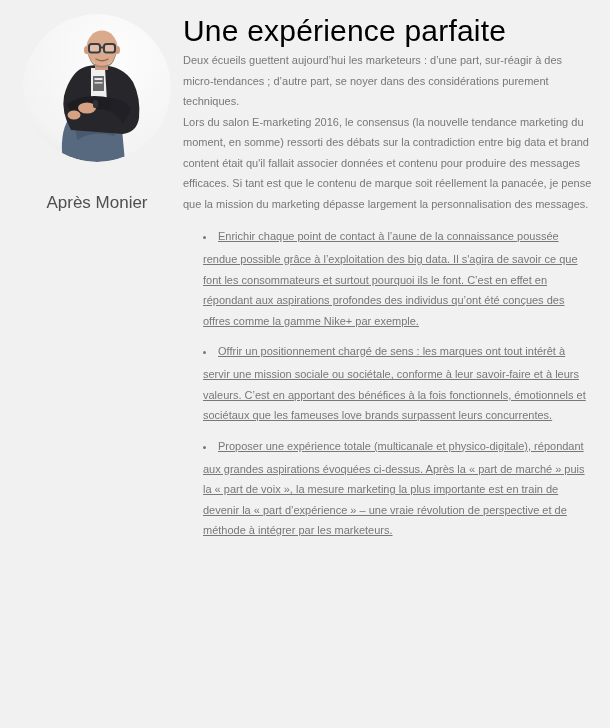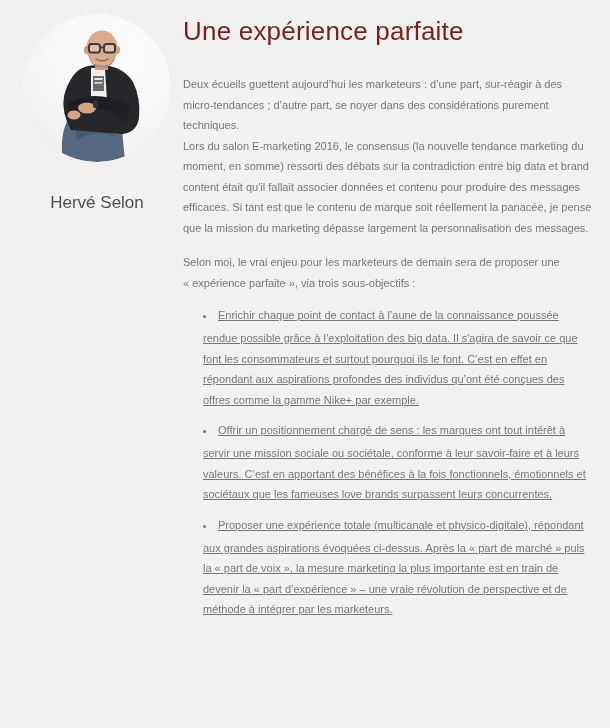--- a/index.html
+++ b/index.html
@@ -34,25 +34,25 @@
     line-height: 20px;
     color: #4f4f4f;
   }
   
   .right-col {
     flex: 1;
     min-width: 0;
     padding-left: 12px;
   }
   .article-title {
-    margin: -2px 0 24px 0;
-    font-size: 26px;
+    margin: -2px 0 0 0;
+    font-size: 30px;
     font-weight: 300;
     line-height: 38px;
-    color: #7f1d1d;
+    color: #000000;
     letter-spacing: 0.2px;
   }
   .body-text, .bullet-list li {
     font-size: 11px;
     line-height: 20.5px;
     color: #787878;
   }
   p.body-text { margin: 0; }
   p.body-text.spaced { margin-top: 14px; }
   ul.bullet-list {
@@ -115,29 +115,28 @@
           <g stroke="#3a3f46" stroke-width="2" fill="rgba(255,255,255,0.25)">
             <rect x="66" y="30" width="11" height="8.5" rx="2.5"></rect>
             <rect x="81" y="30" width="11" height="8.5" rx="2.5"></rect>
             <path d="M77 33.5 L81 33.5" fill="none"></path>
           </g>
 
           <path d="M73 45 Q79 48.5 85 45" stroke="#8a6a55" stroke-width="1.4" fill="none" stroke-linecap="round"></path>
         </g>
       </svg>
     </span>
-    <div class="author-name">Hervé Selon</div>
+    <div class="author-name">Après Monier</div>
   </div>
 
   <div class="right-col">
     <h1 class="article-title">Une expérience parfaite</h1>
 
     <p class="body-text">Deux écueils guettent aujourd’hui les marketeurs&nbsp;: d’une part, sur-réagir à des micro-tendances&nbsp;; d’autre part, se noyer dans des considérations purement techniques.</p>
     <p class="body-text">Lors du salon E-marketing 2016, le consensus (la nouvelle tendance marketing du moment, en somme) ressorti des débats sur la contradiction entre big data et brand content était qu'il fallait associer données et contenu pour produire des messages efficaces. Si tant est que le contenu de marque soit réellement la panacée, je pense que la mission du marketing dépasse largement la personnalisation des messages.</p>
-    <p class="body-text spaced">Selon moi, le vrai enjeu pour les marketeurs de demain sera de proposer une «&nbsp;expérience parfaite&nbsp;», via trois sous-objectifs&nbsp;:</p>
 
     <ul class="bullet-list">
       <li>Enrichir chaque point de contact à l’aune de la connaissance poussée rendue possible grâce à l’exploitation des big data. Il s'agira de savoir ce que font les consommateurs et surtout pourquoi ils le font. C’est en effet en répondant aux aspirations profondes des individus qu’ont été conçues des offres comme la gamme Nike+ par exemple.</li>
       <li>Offrir un positionnement chargé de sens&nbsp;: les marques ont tout intérêt à servir une mission sociale ou sociétale, conforme à leur savoir-faire et à leurs valeurs. C’est en apportant des bénéfices à la fois fonctionnels, émotionnels et sociétaux que les fameuses love brands surpassent leurs concurrentes.</li>
       <li>Proposer une expérience totale (multicanale et physico-digitale), répondant aux grandes aspirations évoquées ci-dessus. Après la «&nbsp;part de marché&nbsp;» puis la «&nbsp;part de voix&nbsp;», la mesure marketing la plus importante est en train de devenir la «&nbsp;part d’expérience&nbsp;» – une vraie révolution de perspective et de méthode à intégrer par les marketeurs.</li>
     </ul>
   </div>
 
 </div>
 

